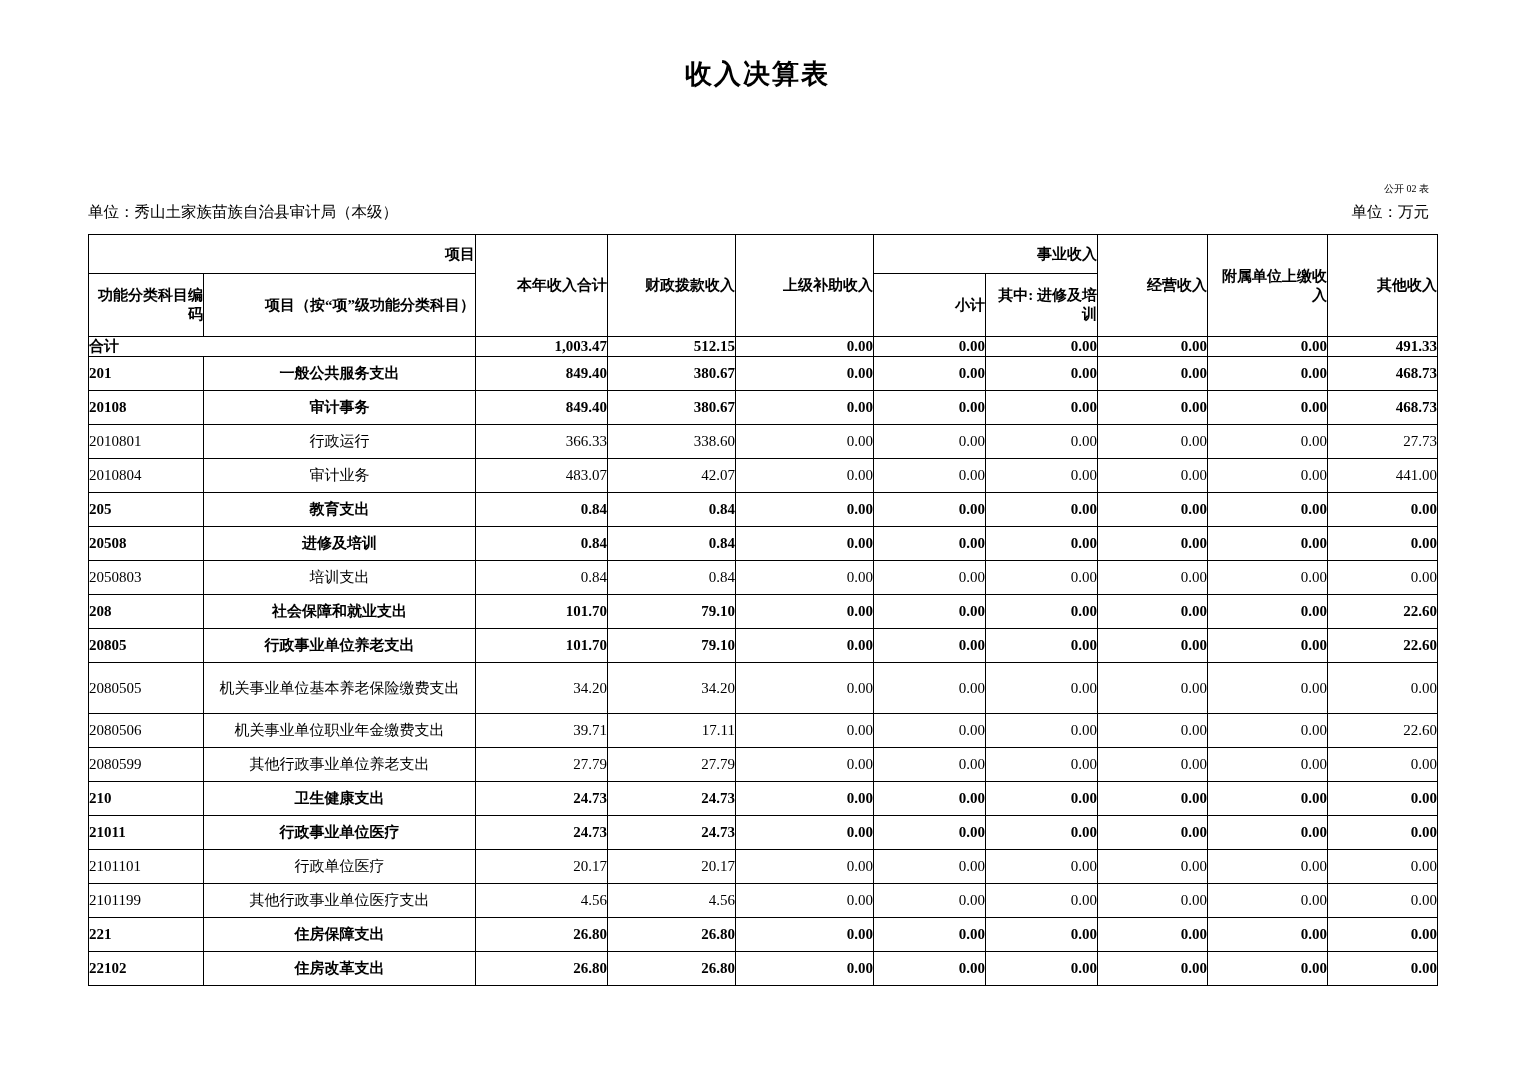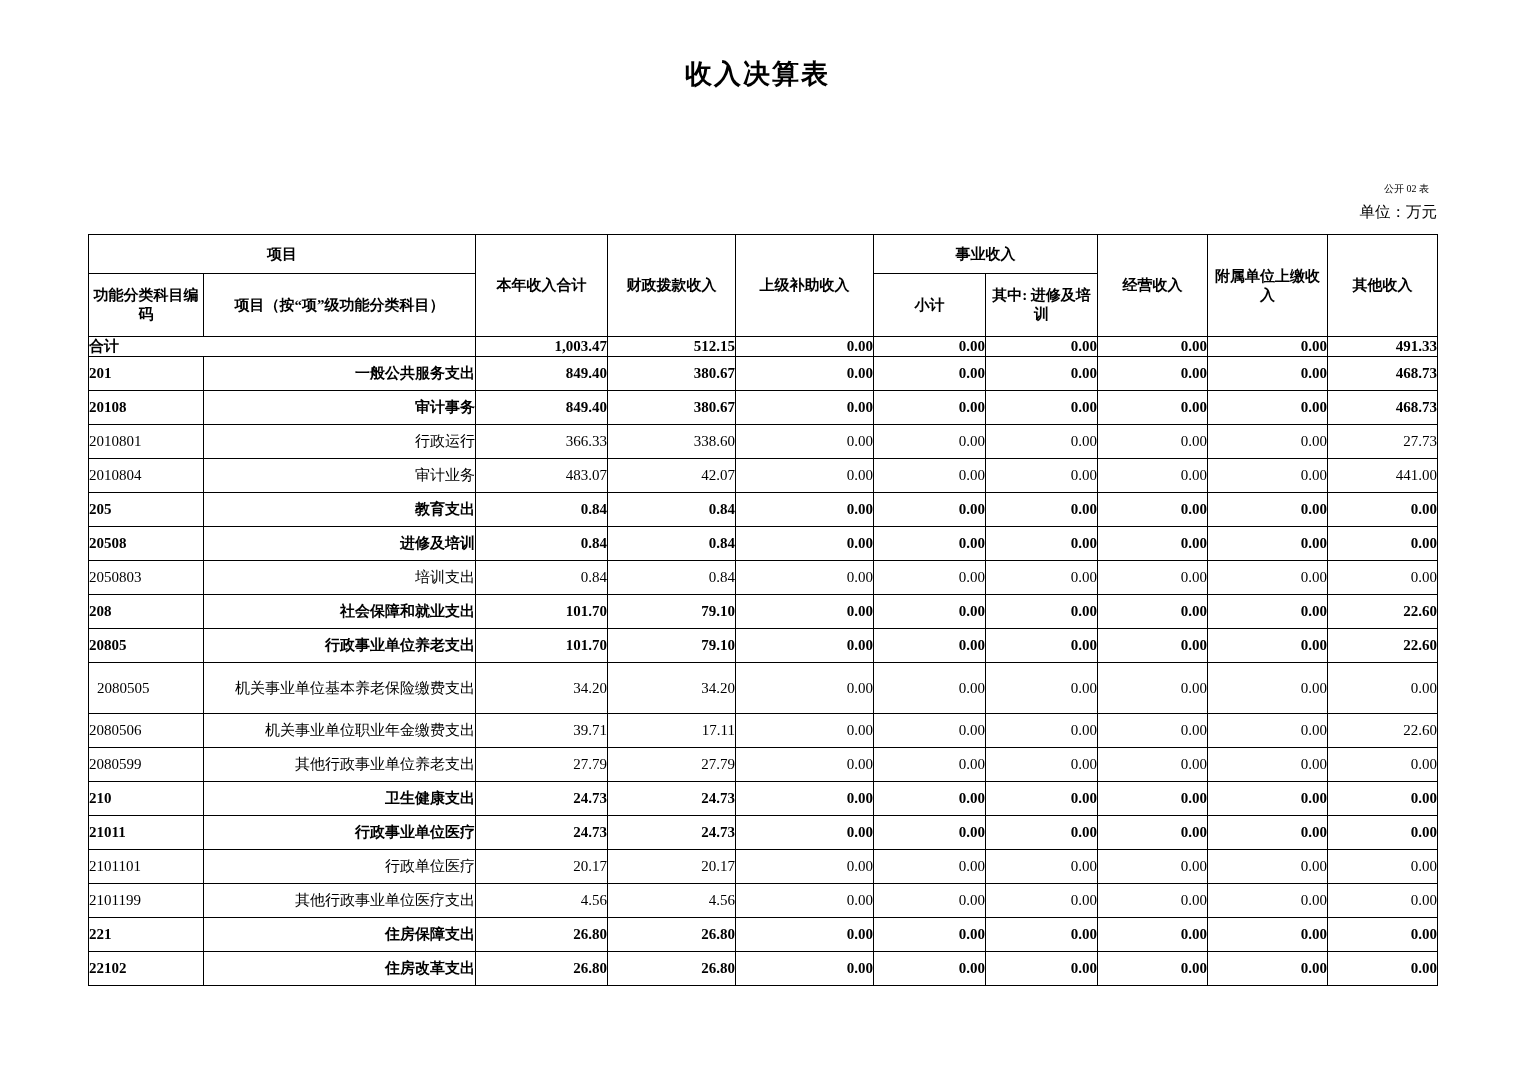--- a/index.html
+++ b/index.html
@@ -35,74 +35,75 @@
     font-size: 10px;
   }
   .unit-left {
     position: absolute;
     left: 88px;
     top: 146px;
     font-size: 15.5px;
   }
   .unit-right {
     position: absolute;
-    right: 78px;
+    right: 86px;
     top: 146px;
     font-size: 15.5px;
   }
   table.main {
     position: absolute;
     left: 88px;
     top: 178px;
     width: 1340px;
     border-collapse: collapse;
     table-layout: fixed;
   }
   table.main th, table.main td {
     border: 1px solid #000000;
     font-size: 15px;
     padding: 0;
     vertical-align: middle;
   }
   table.main th {
     font-weight: bold;
-    text-align: center;
+    text-align: right;
   }
   .hdr-tall { height: 38px; }
   .hdr-block { height: 62px; }
   td.code {
     padding-left: 6px;
     text-align: left;
     height: 33px;
   }
   td.name {
     padding-left: 8px;
-    text-align: right;
+    text-align: center;
     margin-left: 7px;
   }
   td.num {
     text-align: right;
     padding-right: 9px;
   }
   td.total-label {
     font-weight: bold;
   }
   tr.bold td { font-weight: bold; }
-  tr.r2 td { height: 50px; padding-left: 8px; }
+  tr.r2 td { height: 50px; }
   .colgroup-cell { text-align: center; }
 </style>
 </head>
 <body>
 
 <div class="page">
 
   <div class="doc-title">收入决算表</div>
 
   <div class="form-no">公开 02 表</div>
 
+  <div class="unit-left">单位：秀山土家族苗族自治县审计局（本级）</div>
 
   <div class="unit-right">单位：万元</div>
 
   <table class="main">
     <colgroup>
       <col style="width:115px">
       <col style="width:272px">
       <col style="width:132px">
       <col style="width:128px">
       <col style="width:138px">

